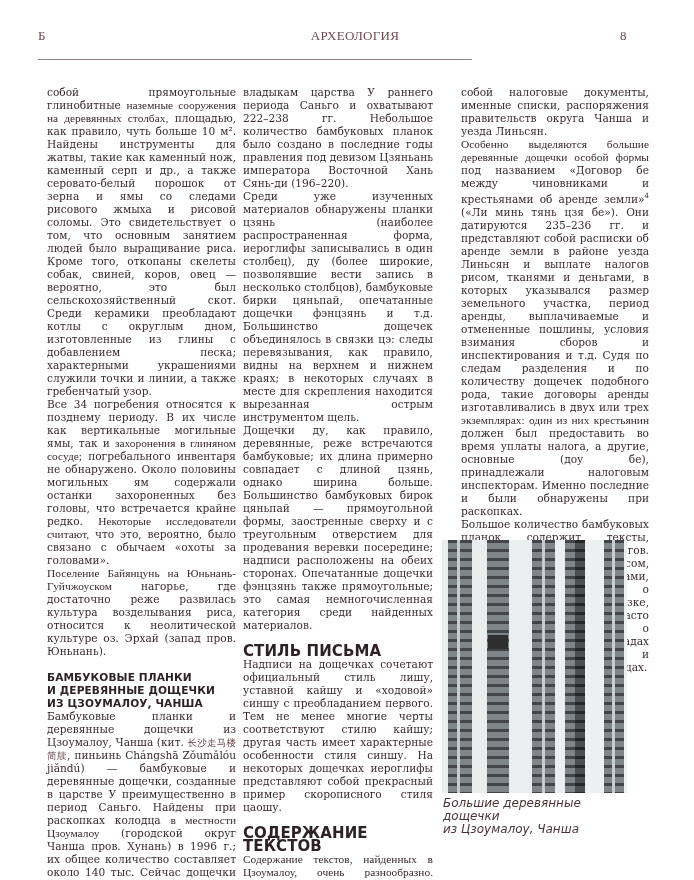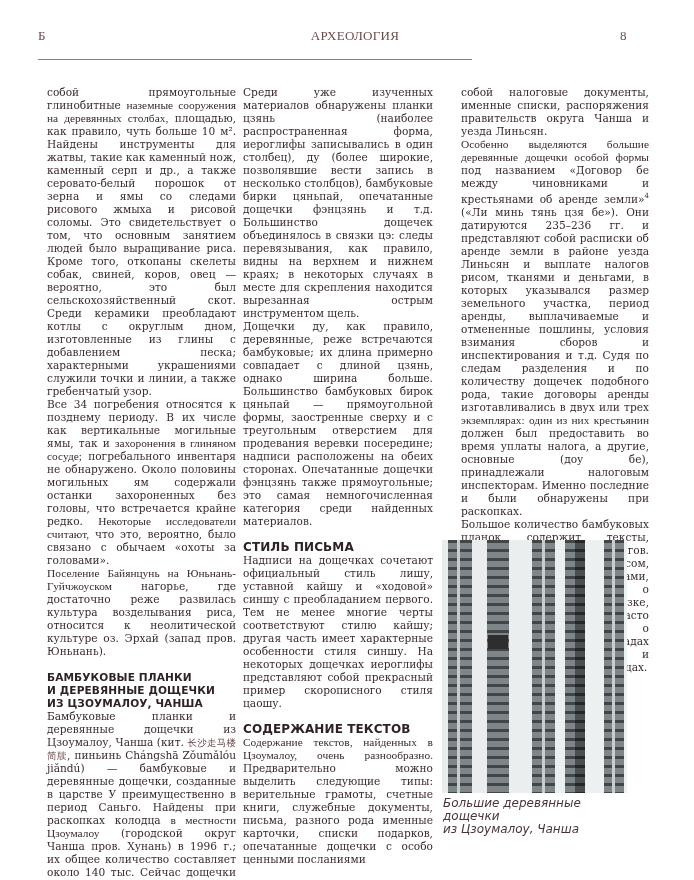--- a/index.html
+++ b/index.html
@@ -11,21 +11,21 @@
   .h-r { position: absolute; left: 620px; top: 28px; font-family: "Liberation Serif", serif; font-size: 13px; color: #6b4a4e; }
   .h-rule { position: absolute; left: 38px; top: 59px; width: 434px; height: 1px; background: #8c8082; }
 
   .col { position: absolute; top: 86px; font-size: 10.6px; line-height: 13px; text-align: justify; hyphens: manual; }
   .col p { margin: 0; text-indent: 0; }
   .col-1 { left: 47px; width: 189px; }
   .col-2 { left: 243px; width: 190px; }
   .col-3 { left: 461px; width: 188px; }
   .b { font-weight: normal; font-family: "Liberation Serif", serif; font-size: 11.4px; }
   .i { }
-  .heading { font-family: "DejaVu Sans", sans-serif; font-weight: bold; font-size: 12px; line-height: 13px; color: #2e2226; margin-top: 13px; letter-spacing: 0.1px; text-align: left; }
+  .heading { font-family: "DejaVu Sans", sans-serif; font-weight: bold; font-size: 15px; line-height: 13px; color: #2e2226; margin-top: 13px; letter-spacing: 0.1px; text-align: left; }
   .heading.big { font-size: 10.6px; }
   .photo { position: absolute; left: 442px; top: 540px; width: 185px; height: 253px;
            background: linear-gradient(90deg, #e8eced 0%, #eef1f2 100%); overflow: hidden; }
   .slip { position: absolute; top: 0; height: 253px; background: #7b8285; }
   .slip .txt { position: absolute; left: 0; top: 0; width: 100%; height: 100%;
                background: repeating-linear-gradient(180deg, rgba(20,20,20,0.55) 0px, rgba(20,20,20,0.55) 3px, rgba(140,148,150,0.2) 3px, rgba(140,148,150,0.2) 9px); }
   .slip.light { background: #c7cdce; }
   .caption { position: absolute; left: 443px; top: 797px; width: 190px; font-family: "DejaVu Sans", sans-serif; font-style: italic; font-size: 12px; line-height: 13px; color: #4a3438; }
 </style>
 </head>
@@ -45,20 +45,21 @@
   <div class="heading big">
     <div>БАМБУКОВЫЕ ПЛАНКИ</div>
     <div>И ДЕРЕВЯННЫЕ ДОЩЕЧКИ</div>
     <div>ИЗ ЦЗОУМАЛОУ, ЧАНША</div>
   </div>
   <p><span>Бамбуковые планки и деревянные дощечки из Цзоумалоу, Чанша (кит. </span><span style="font-family:'DejaVu Sans',sans-serif;font-size:9.5px;color:#6b4a4e;">长沙走马楼简牍</span><span>, пиньинь Chángshā Zǒumǎlóu jiǎndú) — бамбуковые и деревянные дощечки, созданные в царстве У преимущественно в период Саньго. Найдены при раскопках колодца </span><span class="b">в местности Цзоумалоу</span><span> (городской округ Чанша пров. Хунань) в 1996 г.; их общее количество составляет около 140 тыс. Сейчас дощечки хранятся в Исследовательском институте археологии и памятников культуры городского округа Чанша.</span></p>
 
 </div>
 
 <div class="col col-2">
+  <p>владыкам царства У раннего периода Саньго и охватывают 222–238 гг. Небольшое количество бамбуковых планок было создано в последние годы правления под девизом Цзяньань императора Восточной Хань Сянь-ди (196–220).</p>
   <p><span>Среди уже изученных материалов обнаружены планки </span><span class="i">цзянь</span><span> (наиболее распространенная форма, иероглифы записывались в один столбец), </span><span class="i">ду</span><span> (более широкие, позволявшие вести запись в несколько столбцов), бамбуковые бирки цяньпай, опечатанные дощечки </span><span class="i">фэнцзянь</span><span> и т.д. Большинство дощечек объединялось в связки </span><span class="i">цэ</span><span>: следы перевязывания, как правило, видны на верхнем и нижнем краях; в некоторых случаях в месте для скрепления находится вырезанная острым инструментом щель.</span></p>
   <p><span>Дощечки </span><span class="i">ду</span><span>, как правило, деревянные, реже встречаются бамбуковые; их длина примерно совпадает с длиной </span><span class="i">цзянь</span><span>, однако ширина больше. Большинство бамбуковых бирок </span><span class="i">цяньпай</span><span> — прямоугольной формы, заостренные сверху и с треугольным отверстием для продевания веревки посередине; надписи расположены на обеих сторонах. Опечатанные дощечки </span><span class="i">фэнцзянь</span><span> также прямоугольные; это самая немногочисленная категория среди найденных материалов.</span></p>
   <div class="heading">СТИЛЬ ПИСЬМА</div>
   <p><span>Надписи на дощечках сочетают официальный стиль </span><span class="i">лишу</span><span>, уставной </span><span class="i">кайшу</span><span> и «ходовой» </span><span class="i">синшу</span><span> с преобладанием первого. Тем не менее многие черты соответствуют стилю </span><span class="i">кайшу</span><span>; другая часть имеет характерные особенности стиля </span><span class="i">синшу</span><span>. На некоторых дощечках иероглифы представляют собой прекрасный пример скорописного стиля </span><span class="i">цаошу</span><span>.</span></p>
   <div class="heading">СОДЕРЖАНИЕ ТЕКСТОВ</div>
   <p><span class="b">Содержание текстов, найденных в Цзоумалоу, очень разнообразно.</span><span> Предварительно можно выделить следующие типы: верительные грамоты, счетные книги, служебные документы, письма, разного рода именные карточки, списки подарков, опечатанные дощечки с особо ценными посланиями </span></p>
 </div>
 
 <div class="col col-3">
   <p>собой налоговые документы, именные списки, распоряжения правительств округа Чанша и уезда Линьсян.</p>

